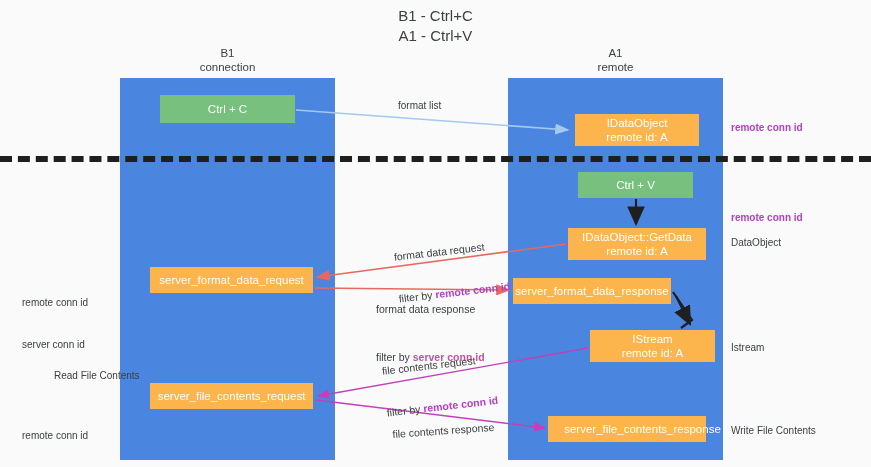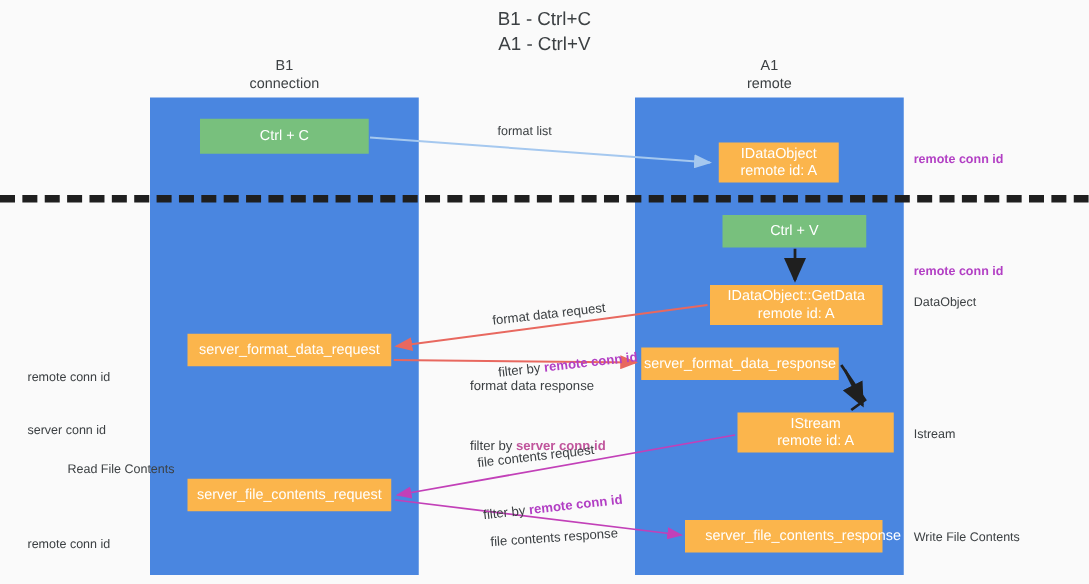--- a/index.html
+++ b/index.html
@@ -35,21 +35,21 @@
   
   .node{
     position:absolute;display:flex;align-items:center;justify-content:center;
     text-align:center;color:#ffffff;font-size:11.5px;line-height:14px;
     white-space:pre-line;box-sizing:border-box;padding:2px 6px;
   }
   .node.green{background:#78c07d;}
   .node.orange{background:#fbb54c;}
 
   #node-ctrl-c{left:160px;top:95px;width:135px;height:28px;}
-  #node-idataobject{left:575px;top:114px;width:96px;height:32px;}
+  #node-idataobject{left:575px;top:114px;width:124px;height:32px;}
   #node-ctrl-v{left:578px;top:172px;width:115px;height:26px;}
   #node-getdata{left:568px;top:228px;width:138px;height:32px;}
   #node-format-req{left:150px;top:267px;width:163px;height:26px;}
   #node-format-resp{left:513px;top:278px;width:158px;height:26px;}
   #node-istream{left:590px;top:330px;width:125px;height:32px;}
   #node-file-req{left:150px;top:383px;width:163px;height:26px;}
   #node-file-resp{left:548px;top:416px;width:158px;height:26px;padding-left:37px;}
 
   
   .lbl{position:absolute;font-size:10px;line-height:14px;white-space:pre;}

